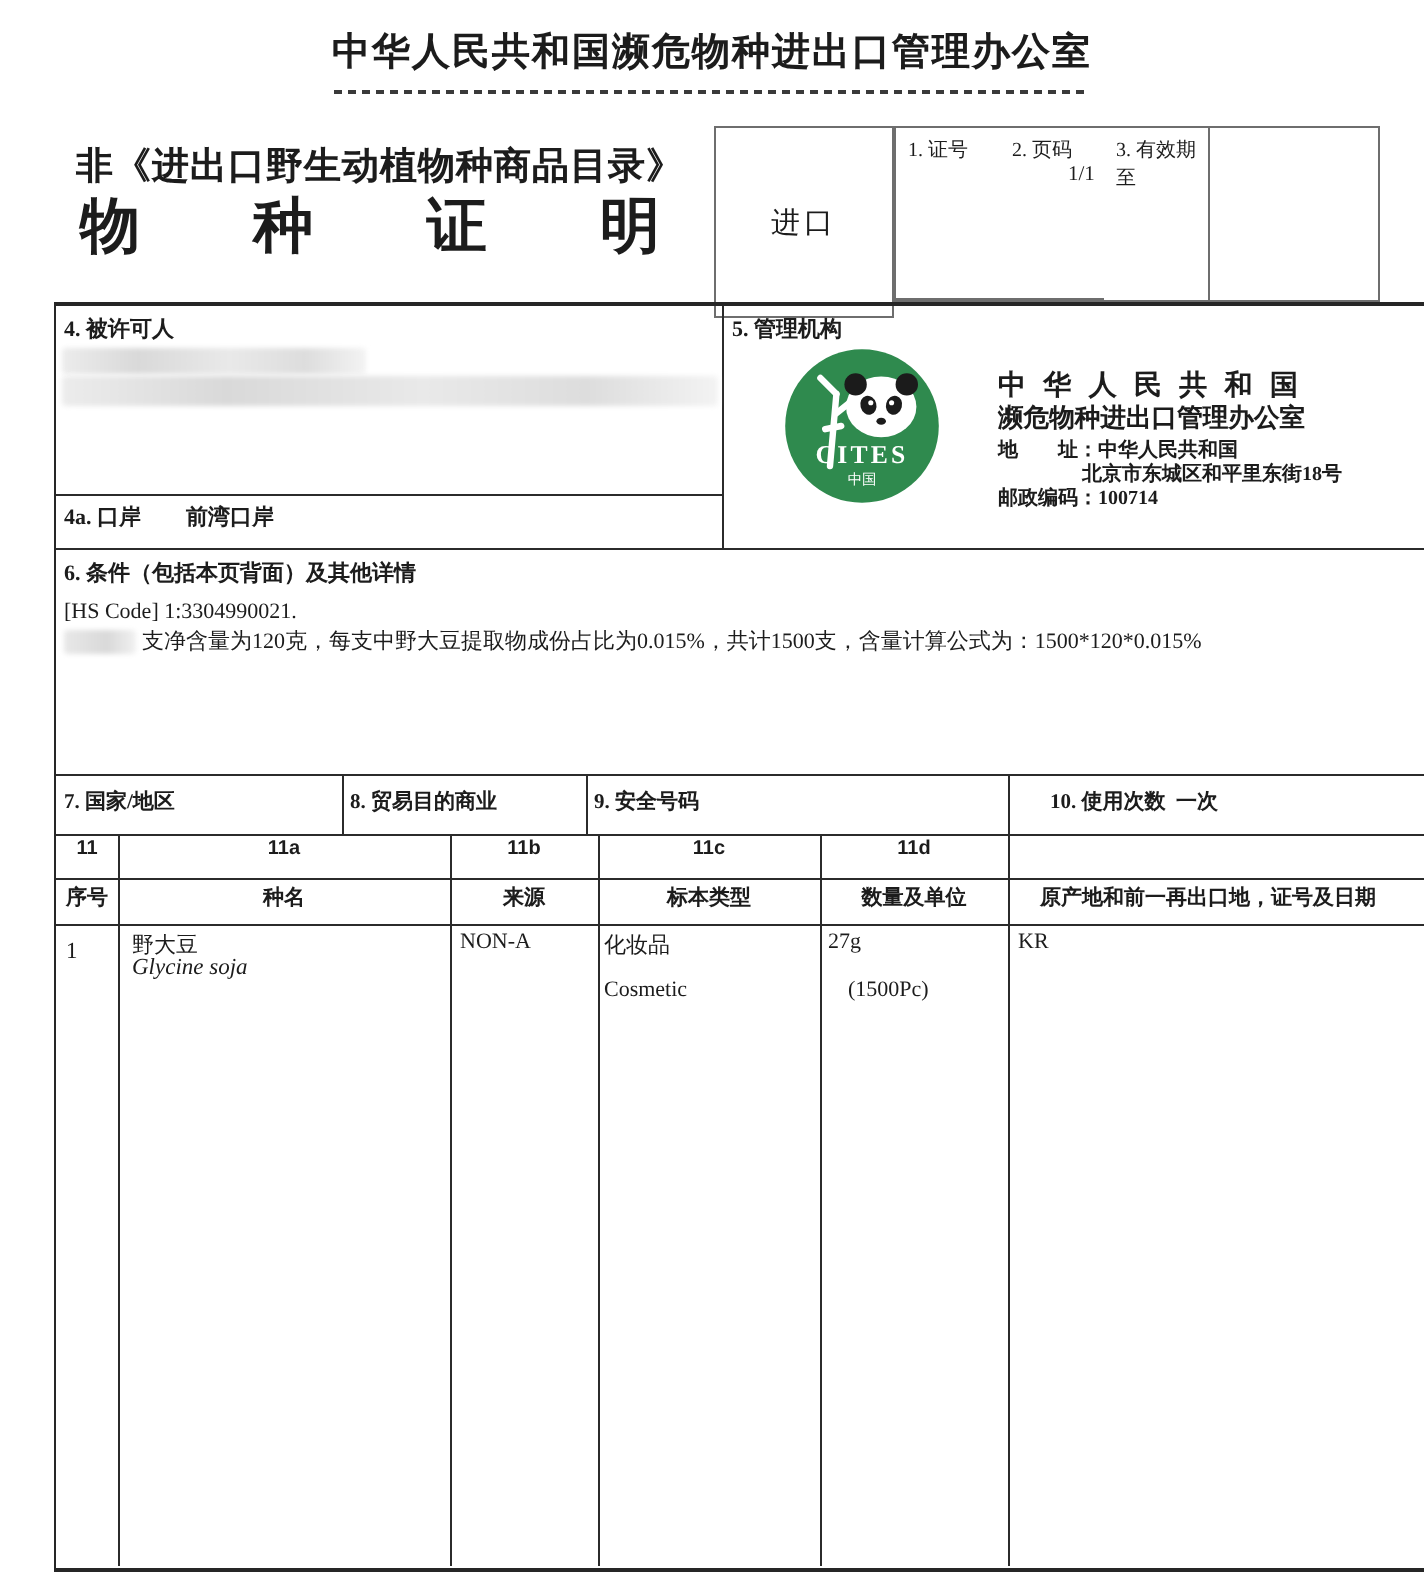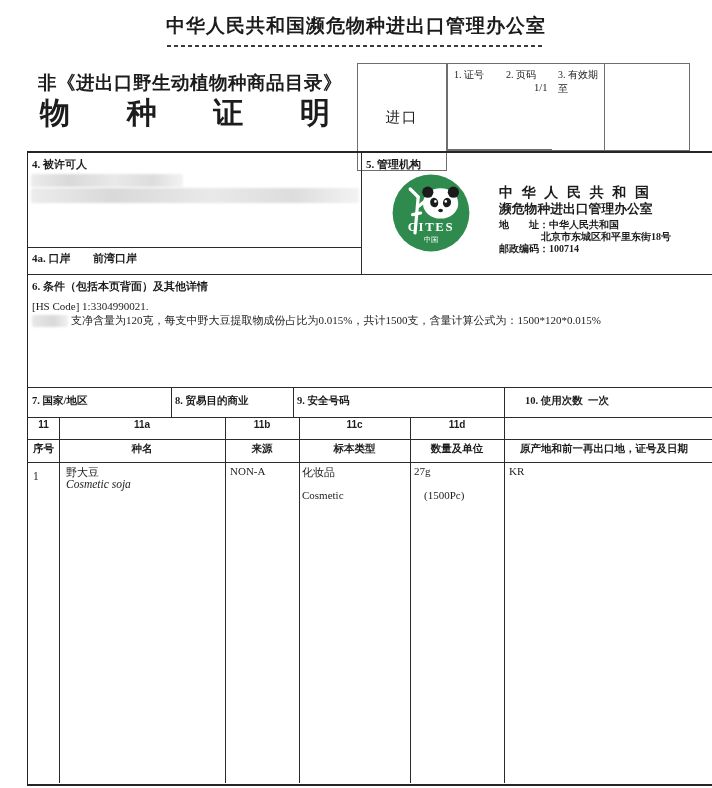--- a/index.html
+++ b/index.html
@@ -11,21 +11,21 @@
               font-size:19px;font-weight:bold;letter-spacing:1px;}
   .header-underline{position:absolute;top:45px;left:167px;width:378px;height:2px;
     background:repeating-linear-gradient(90deg,#3a3a3a 0 4px,transparent 4px 7px);}
 
   
   .subtitle{position:absolute;top:70px;left:38px;font-size:18.5px;font-weight:bold;letter-spacing:0.5px;}
   .main-title{position:absolute;top:93px;left:40px;width:290px;font-size:30px;font-weight:bold;}
   [data-justify]{display:flex;justify-content:space-between;}
 
   
-  .import-box{position:absolute;top:63px;left:357px;width:90px;height:108px;box-sizing:border-box;
+  .import-box{position:absolute;top:63px;left:357px;width:90px;height:96px;box-sizing:border-box;
               border:1.6px solid #6e6e6e;display:flex;align-items:center;justify-content:center;
               font-size:14.5px;letter-spacing:2px;}
   .cert-table{position:absolute;top:63px;left:447px;width:243px;height:88px;box-sizing:border-box;
               border:1.6px solid #6e6e6e;display:flex;}
   .cert-left{width:156px;display:flex;}
   .cert-row{flex:1;border-bottom:1.4px solid #6e6e6e;padding:4px 0 0 6px;font-size:10px;box-sizing:border-box;}
   .cert-row:last-child{border-bottom:none;}
   .cert-val{margin-left:28px;font-size:10.5px;}
   .cert-right{flex:1;border-left:1.4px solid #6e6e6e;}
 
@@ -187,21 +187,21 @@
 
     <span class="name-hdr" style="left:0;width:31px;">序号</span>
     <span class="name-hdr" style="left:31px;width:166px;">种名</span>
     <span class="name-hdr" style="left:197px;width:74px;">来源</span>
     <span class="name-hdr" style="left:271px;width:111px;">标本类型</span>
     <span class="name-hdr" style="left:382px;width:94px;">数量及单位</span>
     <span class="name-hdr" style="left:476px;width:200px;">原产地和前一再出口地，证号及日期</span>
 
     <span class="cell-text" style="left:5px;top:317px;font-size:11.5px;">1</span>
     <span class="cell-text" style="left:38px;top:312px;font-family:Liberation Serif, serif;">野大豆</span>
-    <span class="cell-text latin" style="left:38px;top:325px;">Cosmetic soja</span>
+    <span class="cell-text latin" style="left:38px;top:325px;">Glycine soja</span>
     <span class="cell-text" style="left:202px;top:312px;">NON-A</span>
     <span class="cell-text" style="left:274px;top:312px;">化妆品</span>
     <span class="cell-text" style="left:274px;top:336px;">Cosmetic</span>
     <span class="cell-text" style="left:386px;top:312px;">27g</span>
     <span class="cell-text" style="left:396px;top:336px;">(1500Pc)</span>
     <span class="cell-text" style="left:481px;top:312px;">KR</span>
   </div>
 </div>
 
 </body></html>

